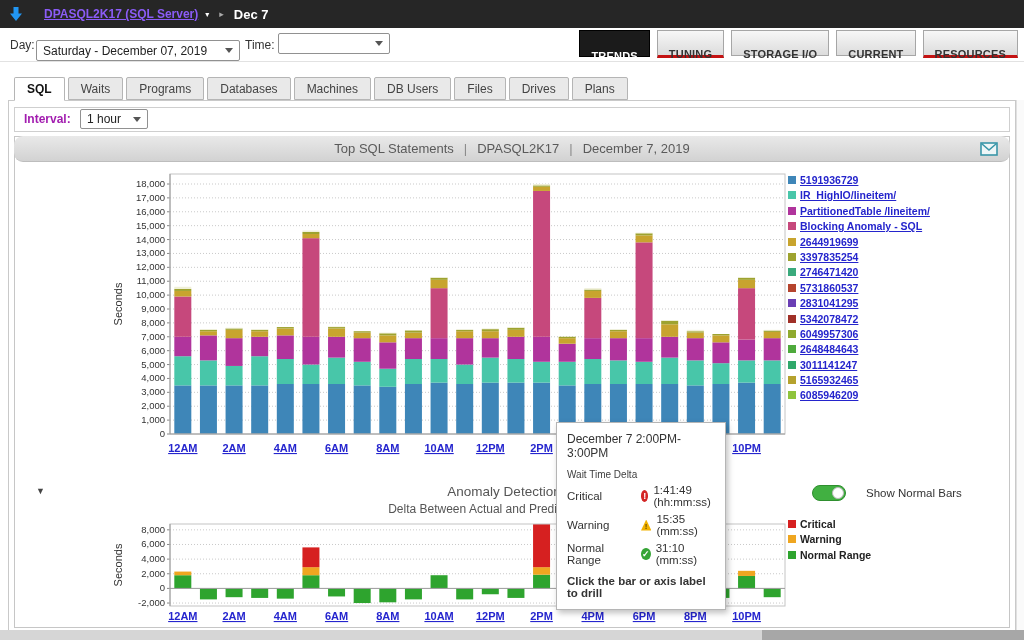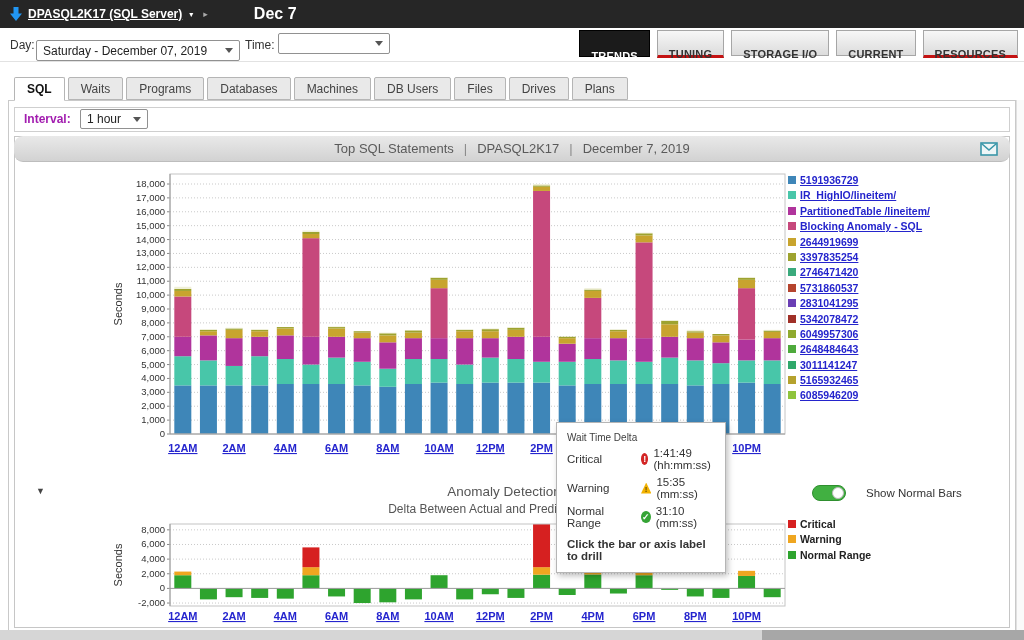--- a/index.html
+++ b/index.html
@@ -2,24 +2,24 @@
 <html><head>
 <meta charset="utf-8">
 <style>
   * { margin:0; padding:0; box-sizing:border-box; }
   body { background:#fff; font-family:"Liberation Sans", sans-serif; }
   .screen { position:relative; width:1024px; height:640px; background:#fff; overflow:hidden; }
 
   
   .topbar { position:absolute; left:0; top:0; width:1024px; height:28px; background:#262626;
             display:flex; align-items:center; padding-left:10px; gap:6px; }
-  .inst-link { color:#ffffff; font-size:12px; font-weight:bold; text-decoration:underline; cursor:pointer; }
+  .inst-link { color:#8b5cf6; font-size:12px; font-weight:bold; text-decoration:underline; cursor:pointer;margin-left:16px; }
   .inst-caret { color:#fff; font-size:8px; margin-left:1px; cursor:pointer; }
   .bc-sep { color:#aaa; font-size:9px; margin:0 4px; }
-  .bc-date { color:#fff; font-size:16px; font-weight:bold;margin-left:36px; }
+  .bc-date { color:#fff; font-size:13px; font-weight:bold; }
 
   
   .toolbar-line { position:absolute; left:0; top:61px; width:1024px; height:1px; background:#e2e2e2; }
   .lbl { position:absolute; font-size:12px; color:#333; }
   .sel { position:absolute; height:21px; background:#fff; border:1px solid #919191; border-radius:2px;
          display:flex; align-items:center; font-size:12px; color:#222; padding:0 6px; cursor:pointer; }
   .sel .txt { white-space:nowrap; overflow:hidden; }
   .sel-caret { margin-left:auto; width:0; height:0; border-left:4px solid transparent;
                border-right:4px solid transparent; border-top:5px solid #555; }
 
@@ -623,20 +623,21 @@
         <span class="lg-sq" style="background: rgb(239, 166, 32);"></span>
         <span class="lg-text">Warning</span>
       </div>
       <div class="lg-item">
         <span class="lg-sq" style="background: rgb(46, 164, 46);"></span>
         <span class="lg-text">Normal Range</span>
       </div>
     </div>
 
   <div class="tooltip">
+    <div class="tt-title">December 7 2:00PM-3:00PM</div>
     <div class="tt-section">Wait Time Delta</div>
     <div class="tt-row">
       <span class="tt-label">Critical</span>
       <span class="tt-ic ic-crit">!</span>
       <span>1:41:49 (hh:mm:ss)</span>
     </div>
     <div class="tt-row">
       <span class="tt-label">Warning</span>
       <span class="tt-ic ic-warn">!</span>
       <span>15:35 (mm:ss)</span>

